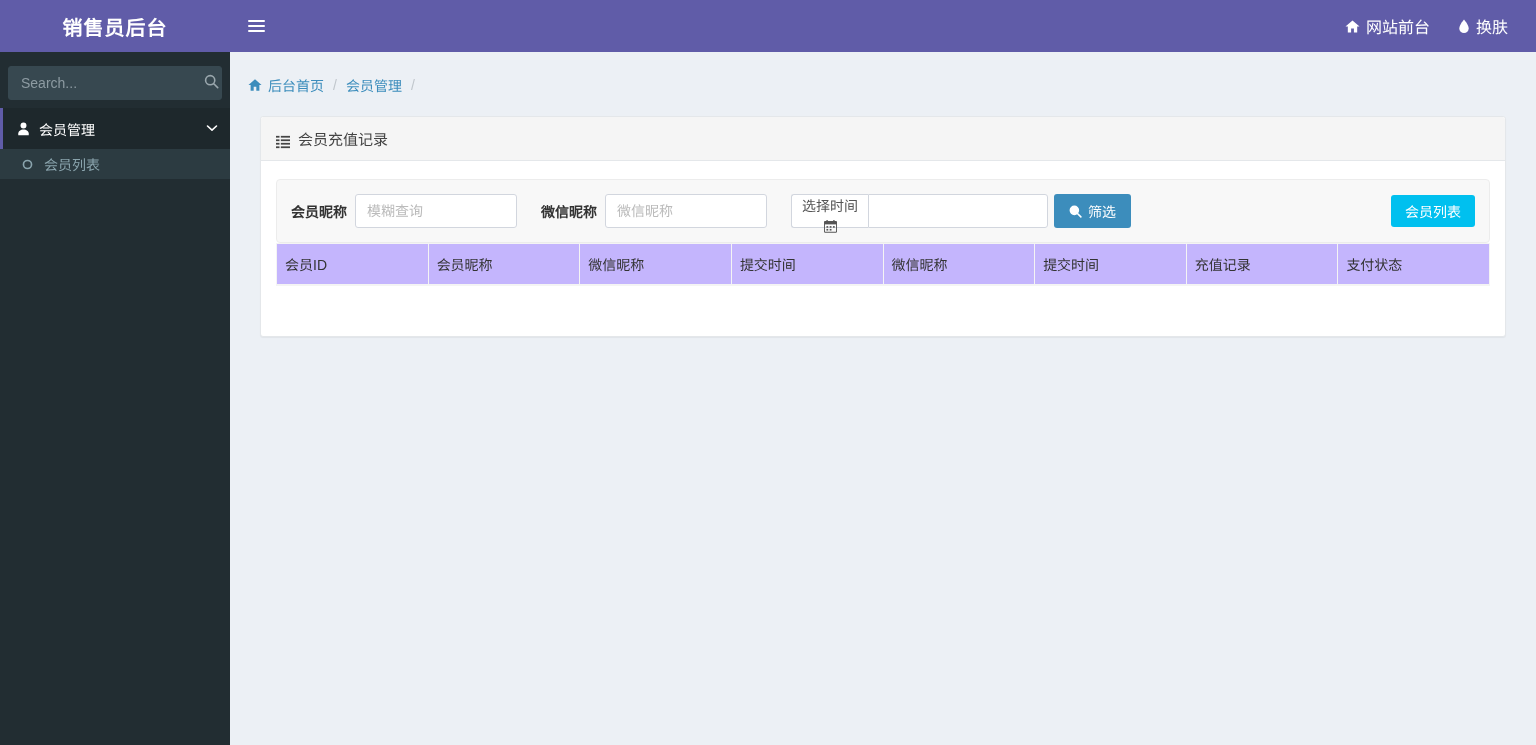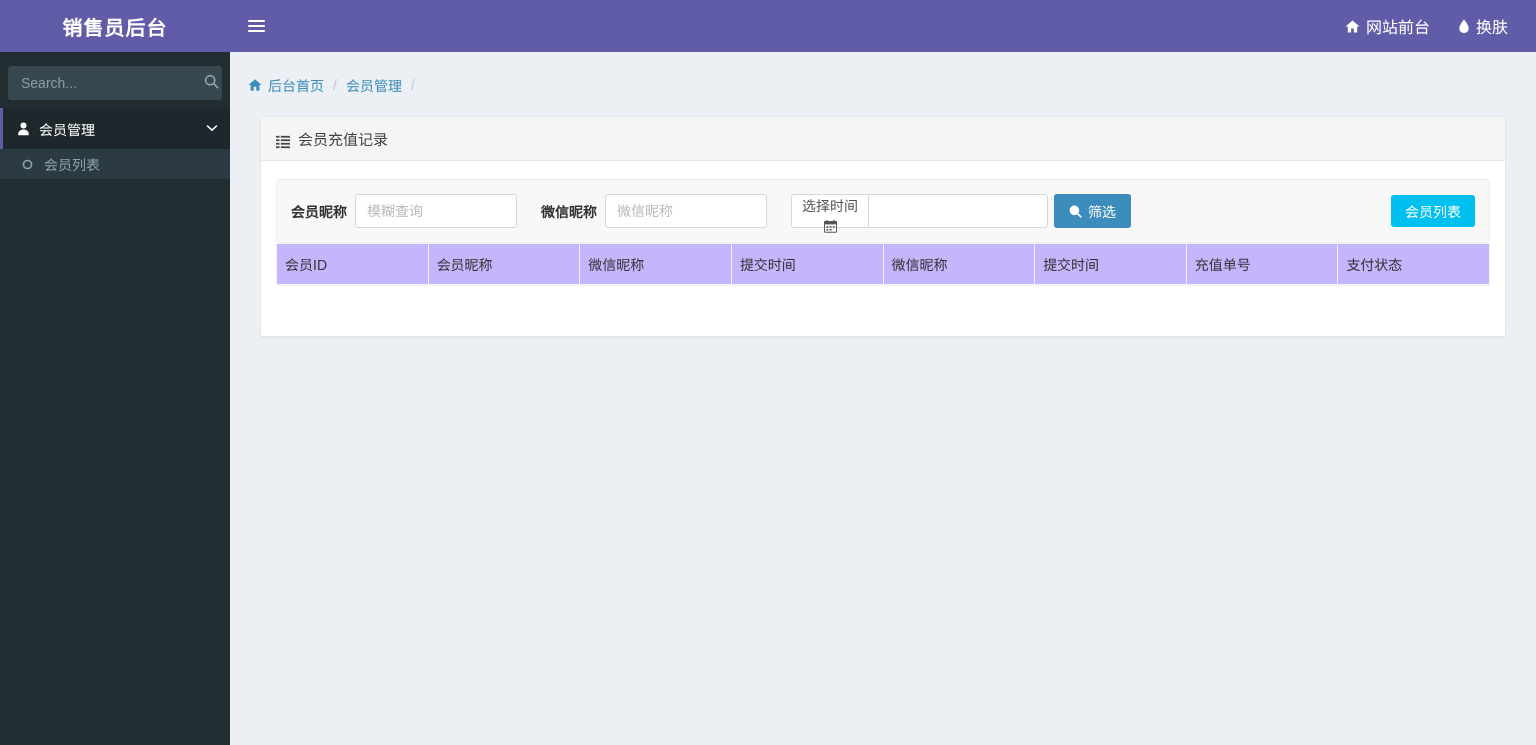--- a/index.html
+++ b/index.html
@@ -426,21 +426,21 @@
 
           <table class="grid">
             <thead>
               <tr>
                 <th>会员ID</th>
                 <th>会员昵称</th>
                 <th>微信昵称</th>
                 <th>提交时间</th>
                 <th>微信昵称</th>
                 <th>提交时间</th>
-                <th>充值单号</th>
+                <th>充值记录</th>
                 <th>支付状态</th>
               </tr>
             </thead>
             <tbody></tbody>
           </table>
           <div class="table-empty"></div>
 
         </div>
       </div>
     </div>

